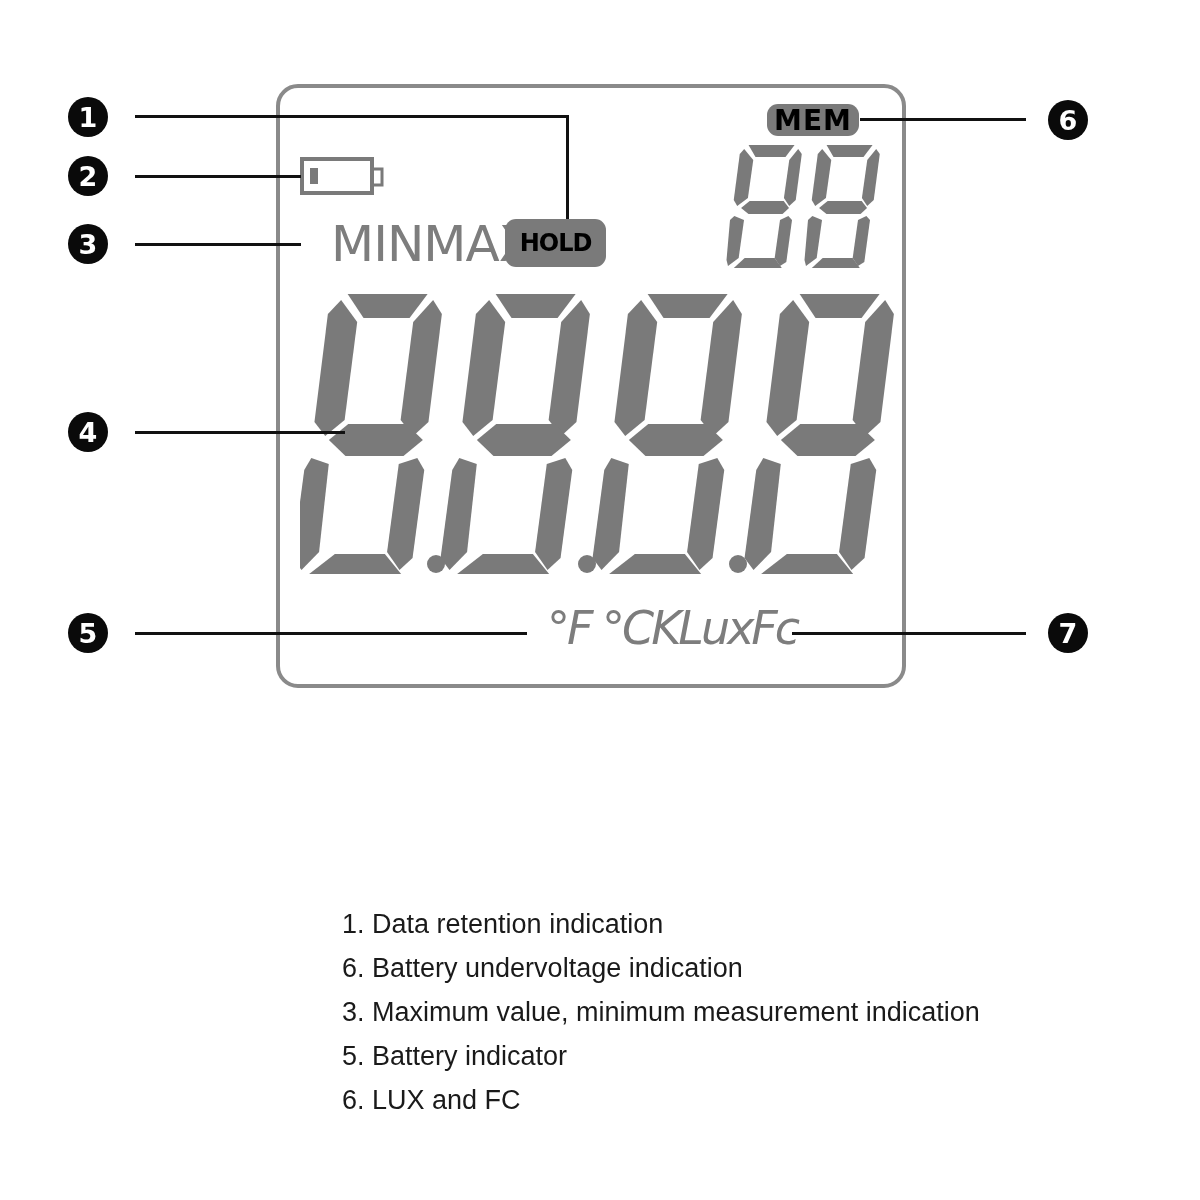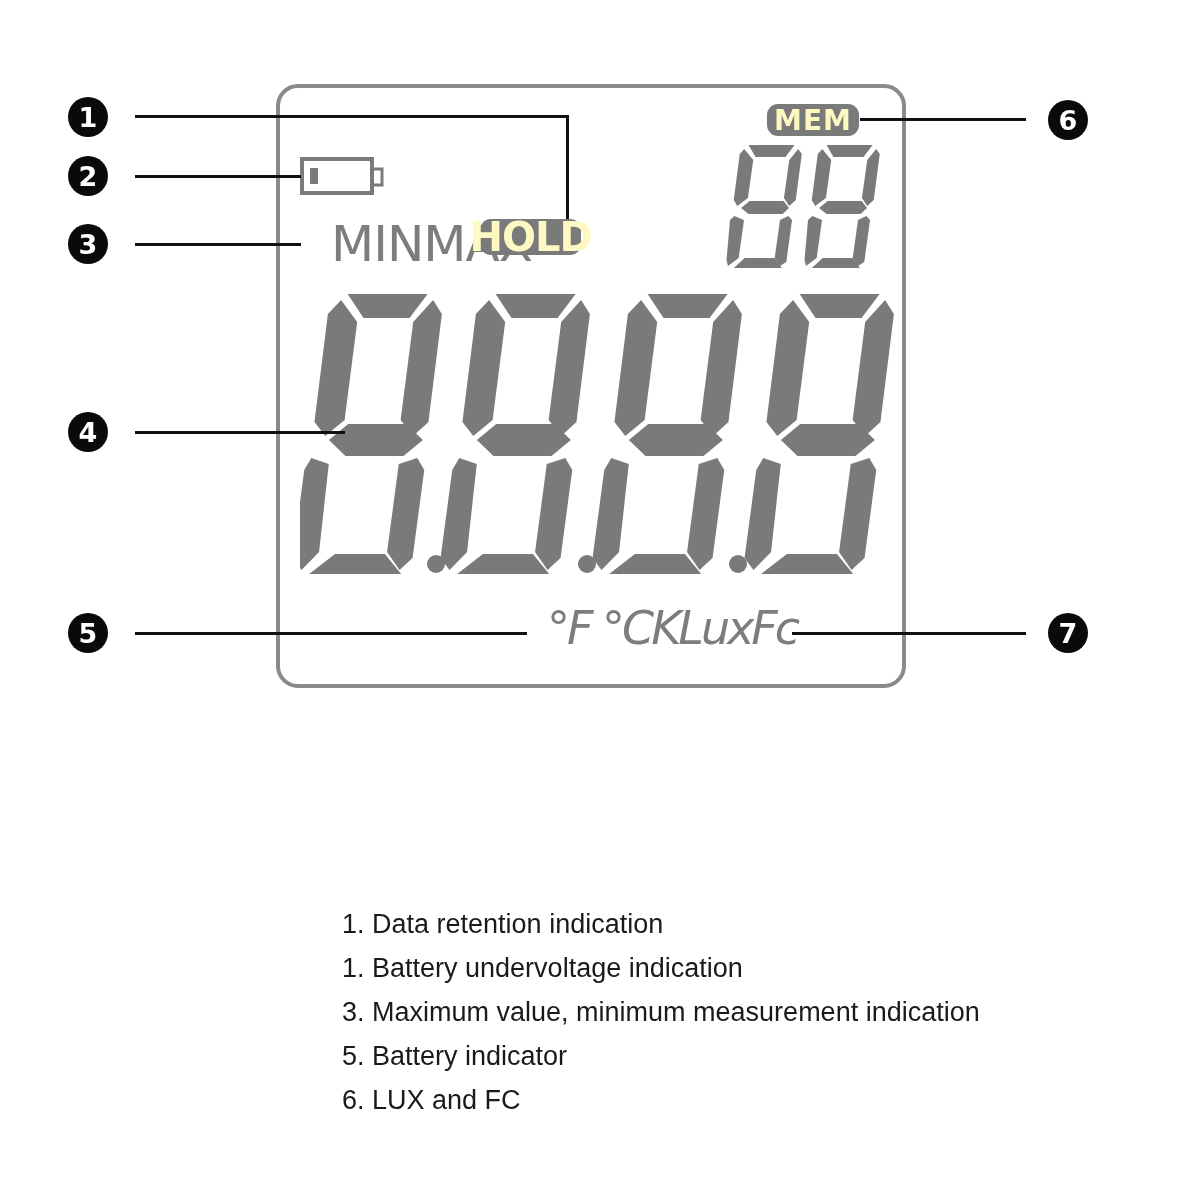--- a/index.html
+++ b/index.html
@@ -9,41 +9,41 @@
     border: 4px solid #8a8a8a; border-radius: 22px; box-sizing: border-box; background: #fff;
   }
   .marker {
     position: absolute; width: 40px; height: 40px; border-radius: 50%;
     background: #0a0a0a; color: #fff; font-family: "DejaVu Sans", sans-serif; font-weight: bold;
     font-size: 27px; display: flex; align-items: center; justify-content: center; line-height: 1;
   }
   .leader { position: absolute; background: #111; }
   .seg-text { position: absolute; color: #7d7d7d; font-family: "DejaVu Sans", sans-serif; margin-left: 33px; }
   .badge {
-    position: absolute; background: #7a7a7a; color: #fef9c3; border-radius: 11px;
+    position: absolute; background: #7a7a7a; color: #000000; border-radius: 11px;
     font-family: "DejaVu Sans", sans-serif; font-weight: bold; display: flex; align-items: center; justify-content: center;
   }
   .legend { position: absolute; left: 334px; top: 896px; margin: 8px; padding: 0; list-style: none; }
   .legend li { font-size: 27px; color: #1a1a1a; height: 44px; line-height: 40px; font-family: "Liberation Sans", sans-serif; }
   svg.digits { position: absolute; }
 </style>
 </head>
 <body>
 
 <div class="lcd-frame"></div>
 
 <svg style="position:absolute;left:300px;top:157px" width="86" height="40" viewBox="0 0 86 40">
   <rect x="2" y="2" width="70" height="34" fill="none" stroke="#7a7a7a" stroke-width="4"></rect>
   <rect x="72" y="12" width="10" height="16" fill="none" stroke="#7a7a7a" stroke-width="3"></rect>
   <rect x="10" y="11" width="8" height="16" fill="#7a7a7a"></rect>
 </svg>
 
 <div class="seg-text" style="left:298px;top:214px;font-size:50px;letter-spacing:-1px;line-height:60px;">MINMAX</div>
 
-<div class="badge" style="left:480px;top:219px;width:101px;height:36px;font-size:40px;letter-spacing:-1px;">HOLD</div>
+<div class="badge" style="left:505px;top:219px;width:101px;height:48px;font-size:24px;letter-spacing:-1px;">HOLD</div>
 
 <div class="badge" style="left:767px;top:104px;width:92px;height:32px;font-size:28px;letter-spacing:1px;">MEM</div>
 
 <svg class="digits" style="left:725px;top:140px" width="160" height="135" viewBox="0 0 160 135">
   <g fill="#7a7a7a" transform="skewX(-5)">
     <g transform="translate(12,0)">
       <polygon points="12,5 58,5 50,17 20,17"></polygon>
       <polygon points="8,9 18,20 16,58 6,66 2,60 4,14"></polygon>
       <polygon points="62,9 66,14 64,60 58,66 52,58 54,20"></polygon>
       <polygon points="10,68 18,61 52,61 58,68 52,74 18,74"></polygon>
@@ -97,17 +97,17 @@
 <div class="leader" style="left:566px;top:115px;width:3px;height:104px;"></div>
 <div class="leader" style="left:135px;top:175px;width:166px;height:3px;"></div>
 <div class="leader" style="left:135px;top:243px;width:166px;height:3px;"></div>
 <div class="leader" style="left:135px;top:431px;width:210px;height:3px;"></div>
 <div class="leader" style="left:135px;top:632px;width:392px;height:3px;"></div>
 <div class="leader" style="left:860px;top:118px;width:166px;height:3px;"></div>
 <div class="leader" style="left:792px;top:632px;width:234px;height:3px;"></div>
 
 <ul class="legend">
   <li>1. Data retention indication</li>
-  <li>1. Battery undervoltage indication</li>
+  <li>6. Battery undervoltage indication</li>
   <li>3. Maximum value, minimum measurement indication</li>
   <li>5. Battery indicator</li>
   <li>6. LUX and FC</li>
 </ul>
 
 </body></html>

